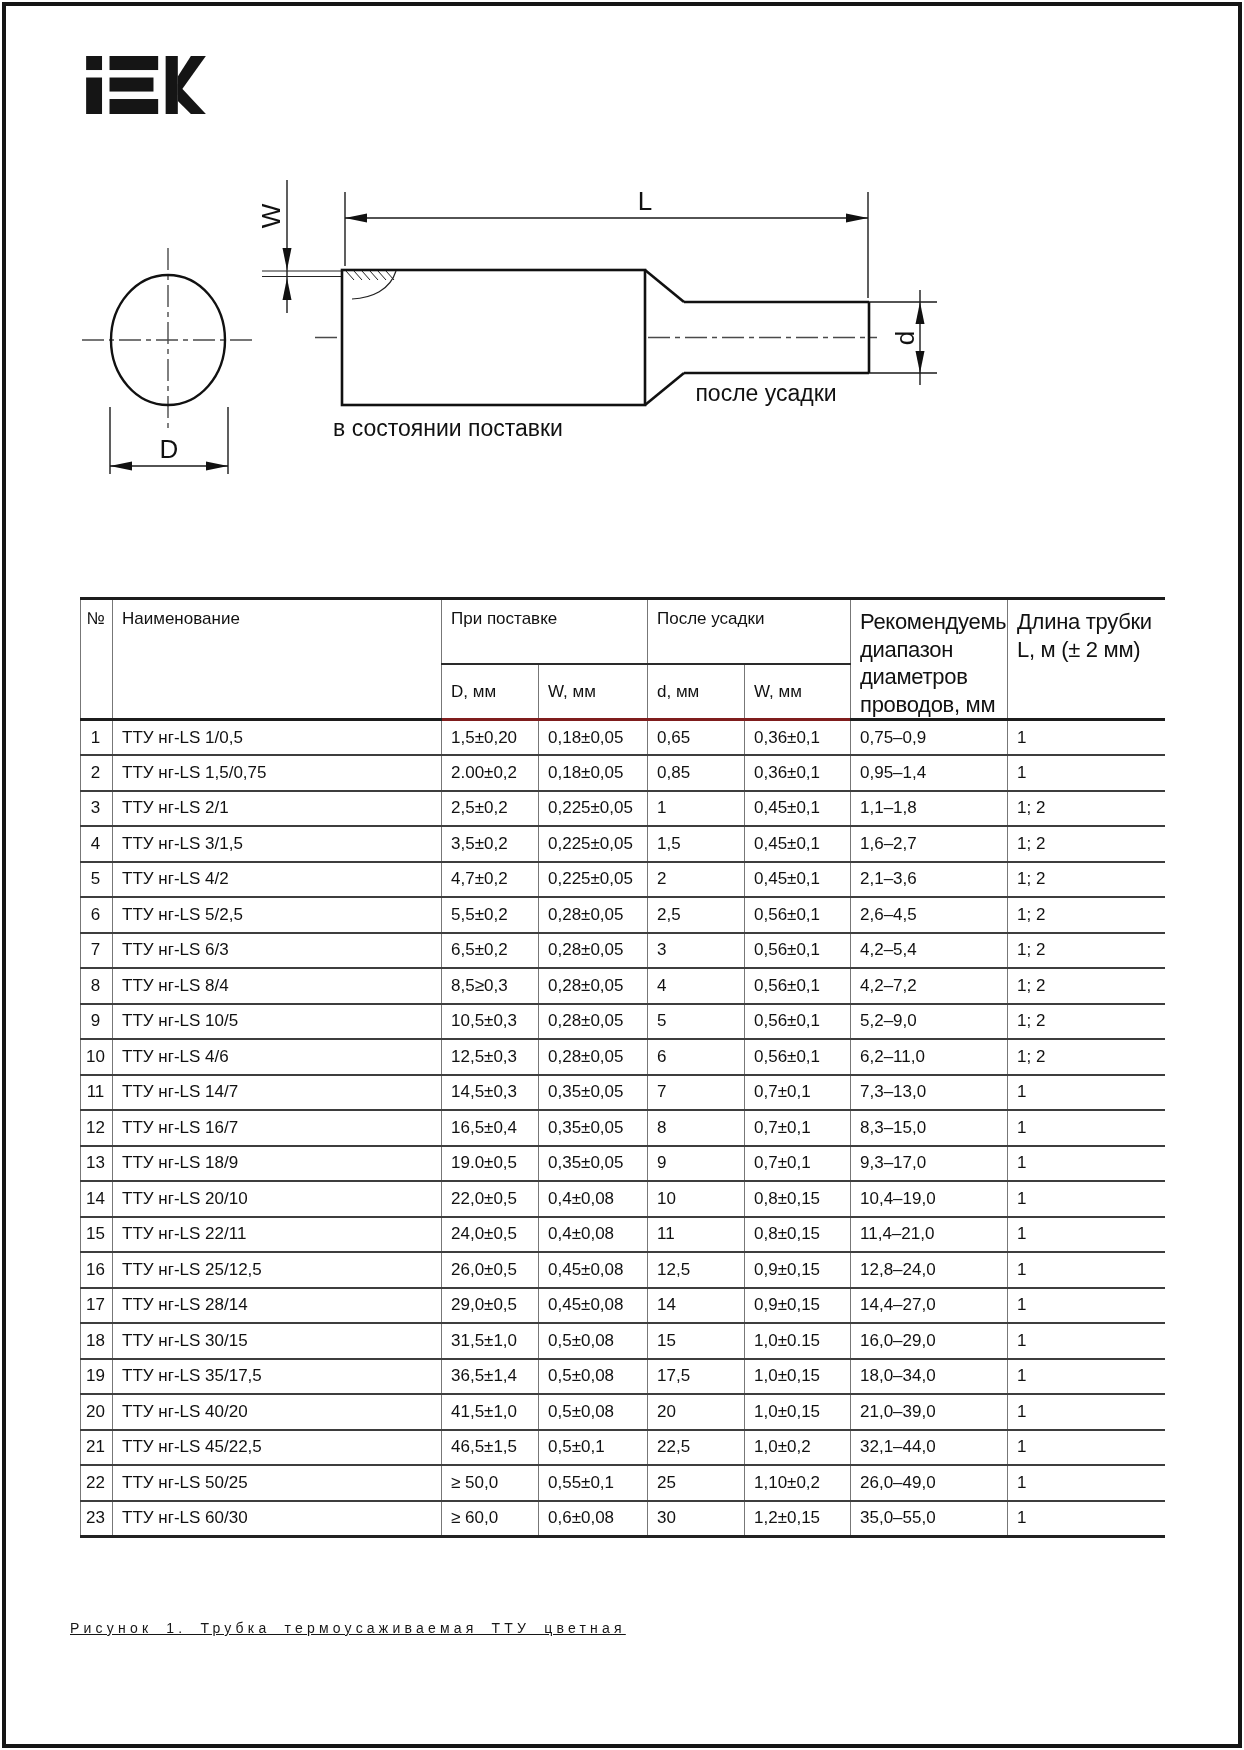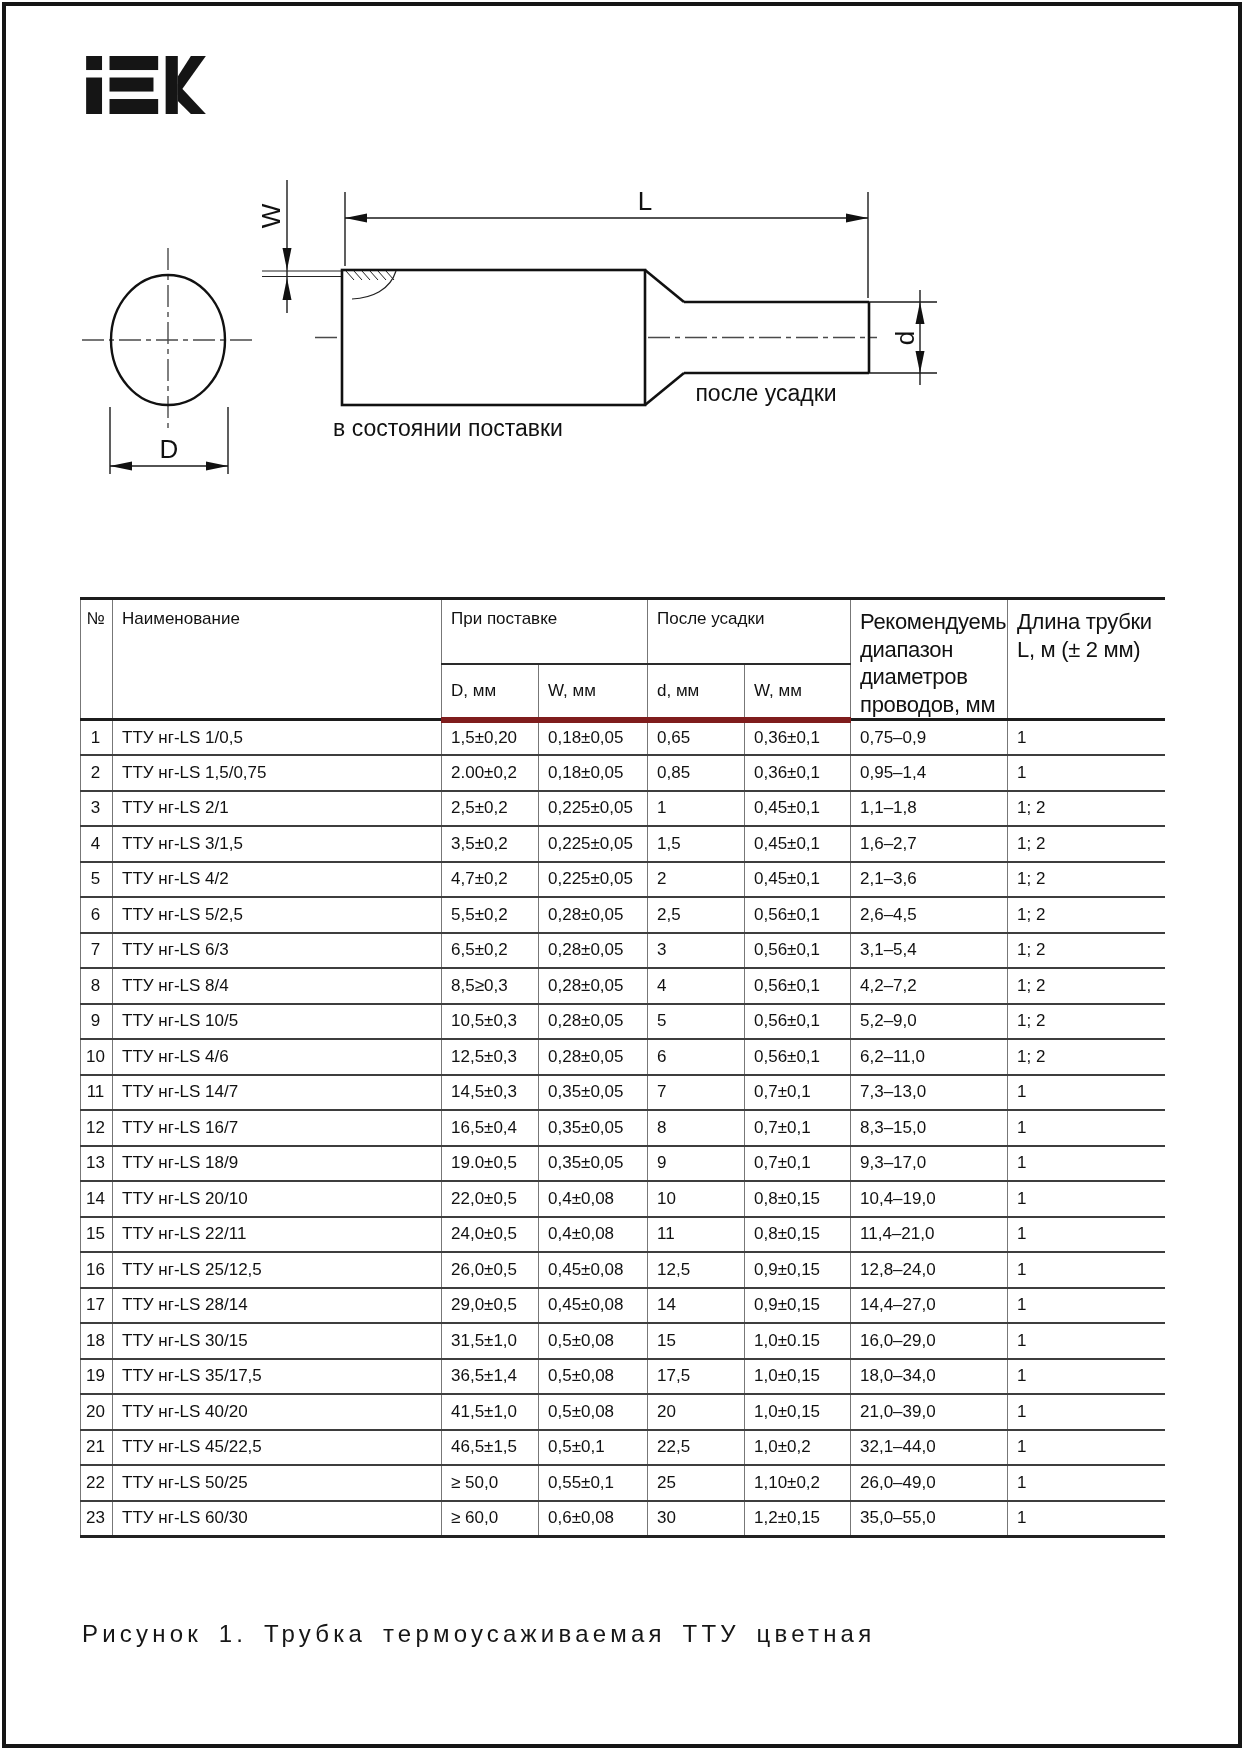--- a/index.html
+++ b/index.html
@@ -16,27 +16,27 @@
   .spec-table-wrap{position:absolute;left:80px;top:597px;width:1084px;}
   table.spec{border-collapse:collapse;table-layout:fixed;width:1084px;
     border-top:3px solid #1c1c1c;border-bottom:3px solid #222;}
   table.spec th, table.spec td{
     border-left:1px solid #777;
     font-size:17px;font-weight:normal;text-align:left;
     padding:0 4px 0 9px;box-sizing:border-box;overflow:hidden;
   }
   table.spec th{vertical-align:top;padding-top:8px;font-size:17px;line-height:1.25;}
   table.spec th.wrapcell{font-size:22px;letter-spacing:-0.3px;padding-right:2px;}
-  table.spec tr.subrow th{vertical-align:middle;padding-top:0;height:48px;border-bottom:6px solid #7f1d1d;}
+  table.spec tr.subrow th{vertical-align:middle;padding-top:0;height:48px;border-bottom:3px solid #7f1d1d;}
   table.spec th.gh{border-bottom:2px solid #2a2a2a;height:56px;}
   table.spec th.span2{border-bottom:3px solid #1c1c1c;}
   table.spec th.numcol{text-align:center;padding-left:2px;}
   table.spec td{border-top:2px solid #3d3d3d;height:35.5px;vertical-align:middle;}
   table.spec td.numcol{text-align:center;padding-left:2px;}
-  .caption{position:absolute;left:82px;top:1620px;font-size:24px;letter-spacing:4.2px;word-spacing:6px;color:#161616;}
+  .caption{position:absolute;left:70px;top:1620px;font-size:14px;letter-spacing:4.2px;word-spacing:6px;color:#161616;text-decoration:underline;}
 </style>
 </head>
 <body>
 
 <div class="frame"></div>
 
 <svg class="logo" viewBox="0 0 128 62" aria-label="IEK">
   <title>iEK</title>
   <g fill="#151515">
     <rect x="0" y="0" width="17" height="15"></rect>
@@ -211,21 +211,21 @@
     <td>2,6–4,5</td>
     <td>1; 2</td>
   </tr>
         <tr>
     <td class="numcol">7</td>
     <td>ТТУ нг-LS 6/3</td>
     <td>6,5±0,2</td>
     <td>0,28±0,05</td>
     <td>3</td>
     <td>0,56±0,1</td>
-    <td>3,1–5,4</td>
+    <td>4,2–5,4</td>
     <td>1; 2</td>
   </tr>
         <tr>
     <td class="numcol">8</td>
     <td>ТТУ нг-LS 8/4</td>
     <td>8,5≥0,3</td>
     <td>0,28±0,05</td>
     <td>4</td>
     <td>0,56±0,1</td>
     <td>4,2–7,2</td>

